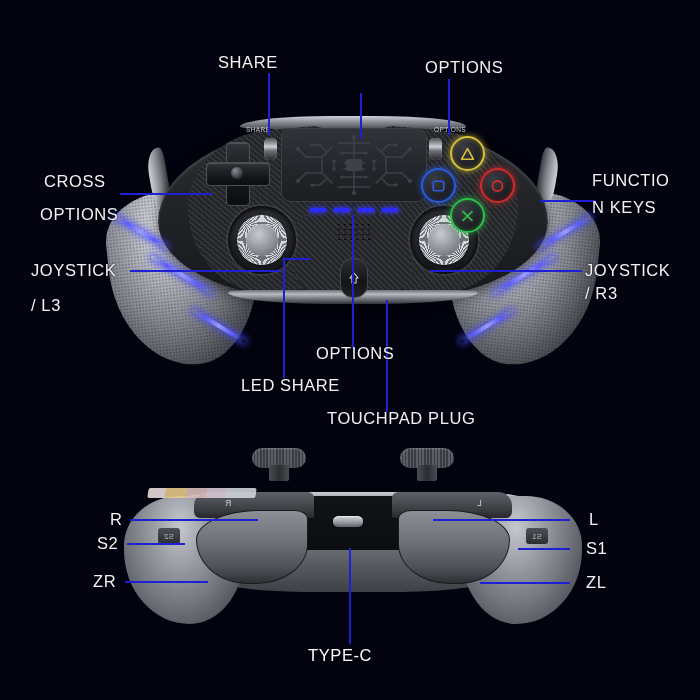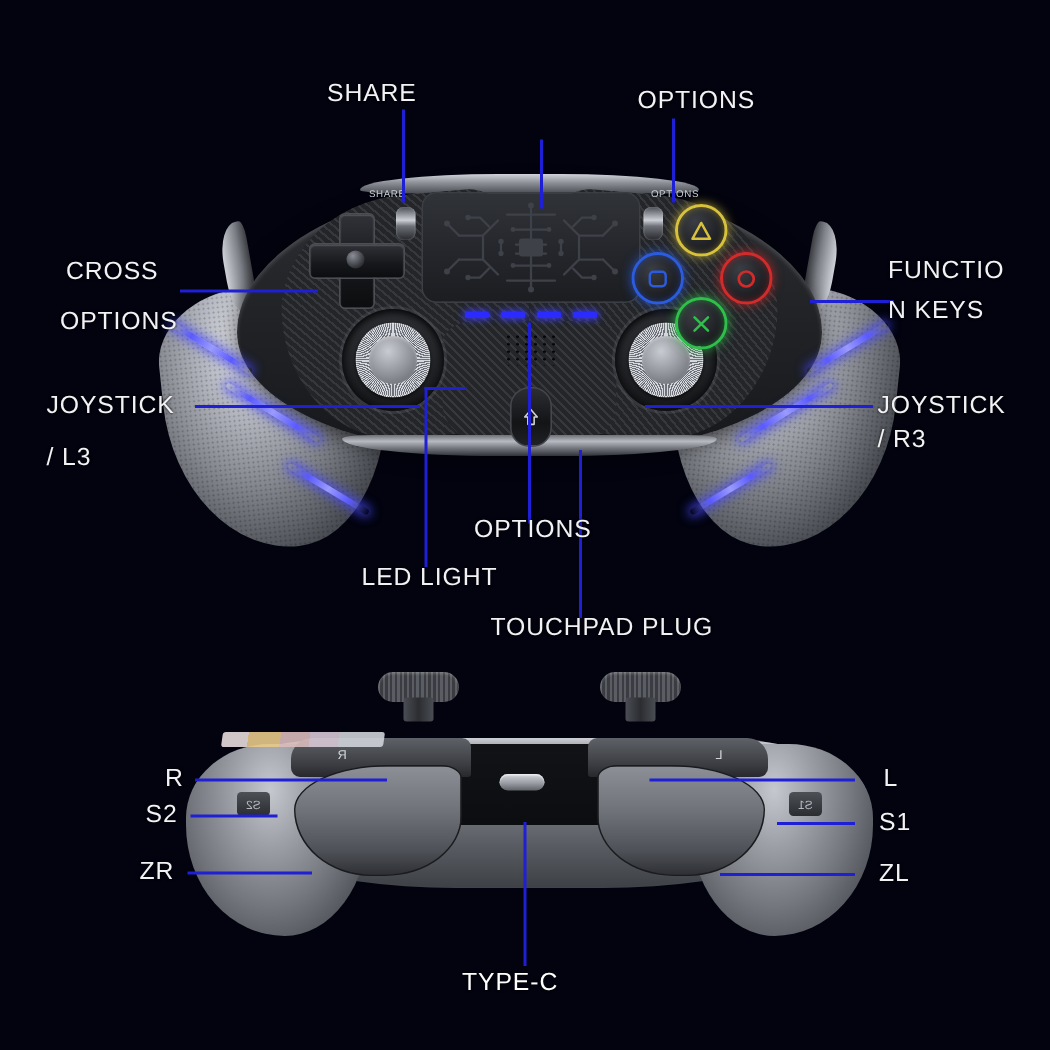--- a/index.html
+++ b/index.html
@@ -401,21 +401,21 @@
   <div class="lbl" style="left: 592px; top: 170px; color: rgb(242, 242, 245);">FUNCTIO</div>
   <div class="lbl" style="left: 592px; top: 197px; color: rgb(242, 242, 245); text-align: center;">N KEYS</div>
 
   <div class="lbl" style="left: 31px; top: 260px; color: rgb(242, 242, 245);">JOYSTICK</div>
   <div class="lbl" style="left: 31px; top: 283px; color: rgb(242, 242, 245); margin-top: 12px;">/ L3</div>
 
   <div class="lbl" style="left: 585px; top: 260px; color: rgb(242, 242, 245);">JOYSTICK</div>
   <div class="lbl" style="left: 585px; top: 283px; color: rgb(242, 242, 245);">/ R3</div>
 
   <div class="lbl" style="left: 316px; top: 343px; color: rgb(242, 242, 245);">OPTIONS</div>
-  <div class="lbl" style="left: 241px; top: 375px; color: rgb(242, 242, 245);">LED LIGHT</div>
+  <div class="lbl" style="left: 241px; top: 375px; color: rgb(242, 242, 245);">LED SHARE</div>
   <div class="lbl" style="left: 327px; top: 408px; color: rgb(242, 242, 245);">TOUCHPAD PLUG</div>
 
   <div id="padBot">
     <div class="btop" id="btopL">
       <div class="cap"></div>
       <div class="stem"></div>
     </div>
     <div class="btop" id="btopR">
       <div class="cap"></div>
       <div class="stem"></div>

